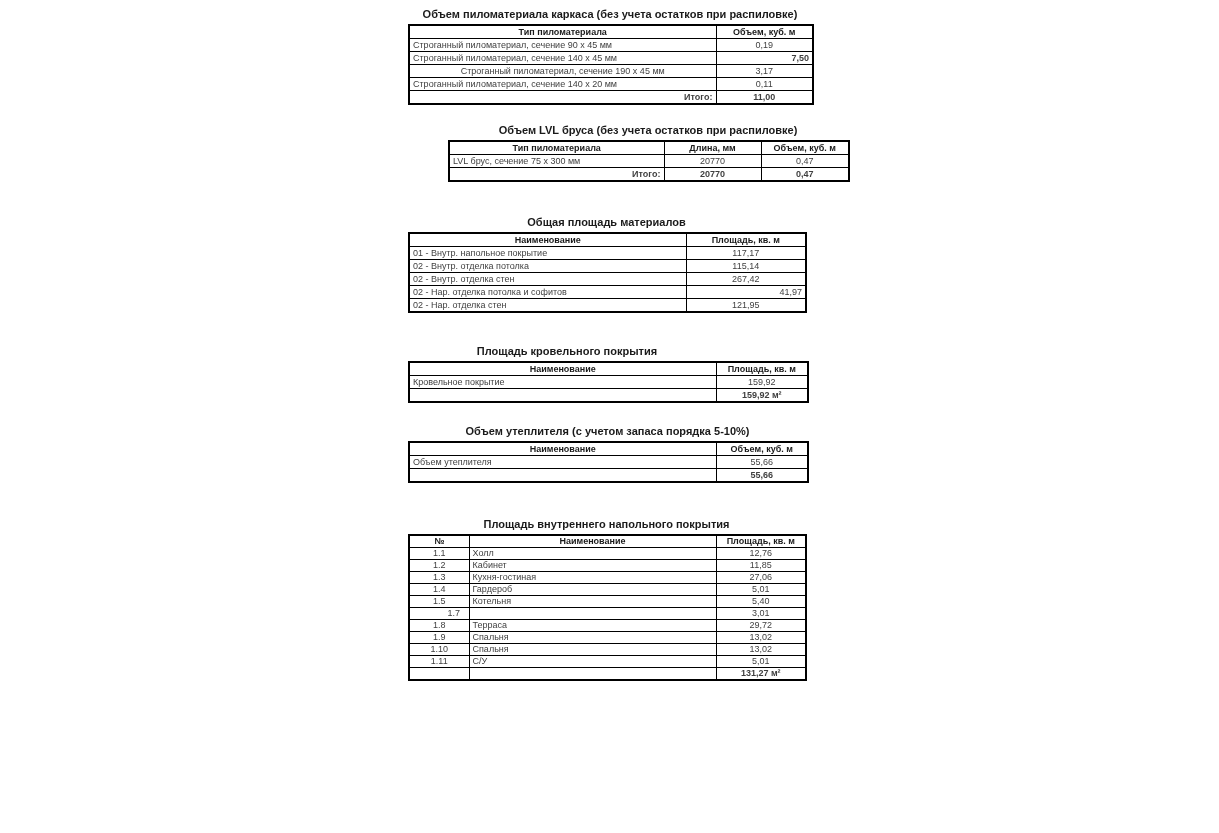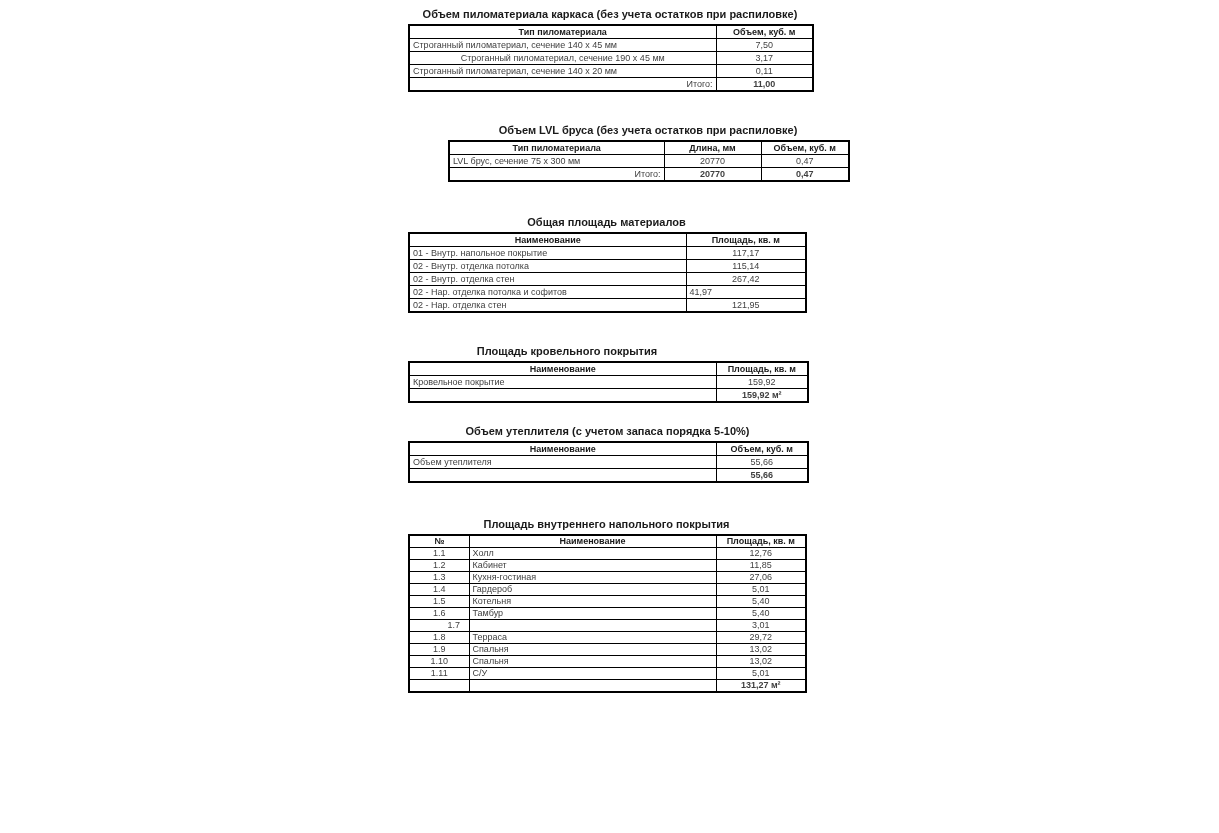--- a/index.html
+++ b/index.html
@@ -35,21 +35,21 @@
     white-space: nowrap; overflow: hidden;
     color: #3f3f3f;
     vertical-align: middle;
   }
   table.compact th, table.compact td { height: 11px; line-height: 11px; }
   table.tbl th {
     font-weight: bold; color: #1a1a1a; text-align: center;
     padding: 0 1px;
   }
   td.total-val { font-weight: bold; color: #1a1a1a; }
-  td.itogo { color: #3f3f3f; }
+  td.itogo { color: #3f3f3f; font-weight: bold; }
 </style>
 </head>
 <body>
 
 <div class="page">
 
   <section class="sec sec0">
     <div class="tbl-title">Объем пиломатериала каркаса (без учета остатков при распиловке)</div>
     <table class="tbl">
       <colgroup>
@@ -57,22 +57,26 @@
           <col style="width:97px">
         </colgroup>
     <thead>
           <tr>
             <th>Тип пиломатериала</th>
             <th>Объем, куб. м</th>
           </tr>
         </thead>
         <tbody>
           <tr>
+            <td style="text-align: left;">Строганный пиломатериал, сечение 90 x 45 мм</td>
+            <td style="text-align: center;">0,19</td>
+          </tr>
+          <tr>
             <td style="text-align: left;">Строганный пиломатериал, сечение 140 x 45 мм</td>
-            <td style="text-align: center;">7,50</td>
+            <td style="text-align: right; font-weight: bold;">7,50</td>
           </tr>
           <tr>
             <td style="text-align: center;">Строганный пиломатериал, сечение 190 x 45 мм</td>
             <td style="text-align: center;">3,17</td>
           </tr>
           <tr>
             <td style="text-align: left;">Строганный пиломатериал, сечение 140 x 20 мм</td>
             <td style="text-align: center;">0,11</td>
           </tr>
           <tr>
@@ -134,21 +138,21 @@
           <tr>
             <td style="text-align: left;">02 - Внутр. отделка потолка</td>
             <td style="text-align: center;">115,14</td>
           </tr>
           <tr>
             <td style="text-align: left;">02 - Внутр. отделка стен</td>
             <td style="text-align: center;">267,42</td>
           </tr>
           <tr>
             <td style="text-align: left;">02 - Нар. отделка потолка и софитов</td>
-            <td style="text-align: left;">41,97</td>
+            <td style="text-align: right;">41,97</td>
           </tr>
           <tr>
             <td style="text-align: left;">02 - Нар. отделка стен</td>
             <td style="text-align: center;">121,95</td>
           </tr>
         </tbody>
       </table>
   </section>
 
   <section class="sec sec3">
@@ -238,25 +242,20 @@
             <td style="text-align: center;">1.4</td>
             <td style="text-align: left;">Гардероб</td>
             <td style="text-align: center;">5,01</td>
           </tr>
           <tr>
             <td style="text-align: center;">1.5</td>
             <td style="text-align: left;">Котельня</td>
             <td style="text-align: center;">5,40</td>
           </tr>
           <tr>
-            <td style="text-align: center;">1.6</td>
-            <td style="text-align: left;">Тамбур</td>
-            <td style="text-align: center;">5,40</td>
-          </tr>
-          <tr>
             <td style="text-align: center; padding-left: 32px;">1.7</td>
             <td style="text-align: left;"></td>
             <td style="text-align: center;">3,01</td>
           </tr>
           <tr>
             <td style="text-align: center;">1.8</td>
             <td style="text-align: left;">Терраса</td>
             <td style="text-align: center;">29,72</td>
           </tr>
           <tr>

